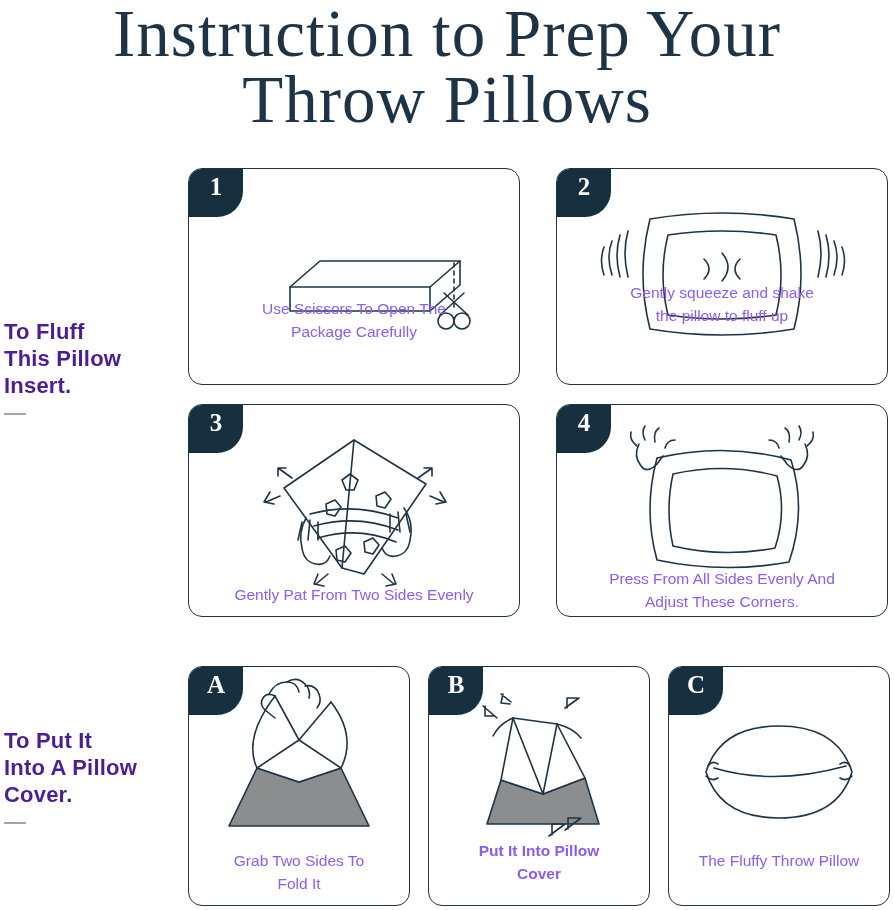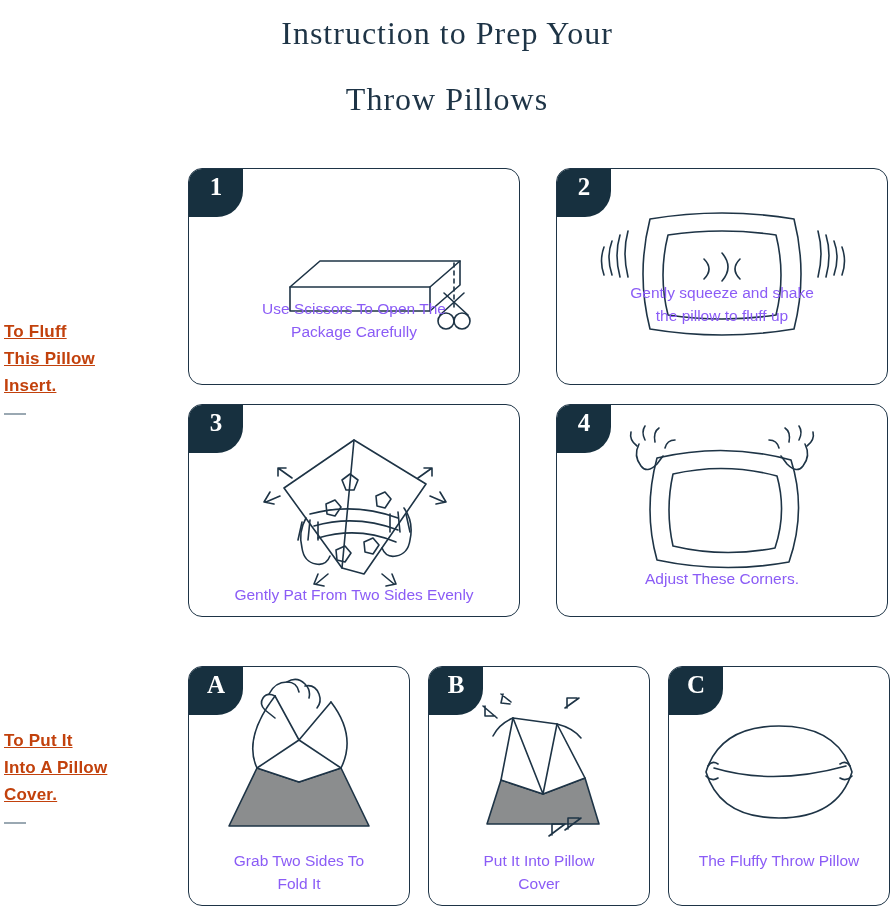--- a/index.html
+++ b/index.html
@@ -10,36 +10,35 @@
     color:#1d3040;
     position:relative;
     overflow:hidden;
   }
   .title{
     position:absolute;
     top:0px;left:0;width:894px;
     text-align:center;
     font-family:"Liberation Serif", serif;
     color:#1e3446;
-    font-size:32px;
+    font-size:67px;
     line-height:66px;
     letter-spacing:1px;
     font-weight:400;
   }
   .title .l1,.title .l2{display:block;}
 
   
   .side-label{
     position:absolute;
-    font-size:17px;
+    font-size:22px;
     font-weight:bold;
-    color:#c2410c;
+    color:#4c1d95;
     line-height:27px;
     letter-spacing:0.2px;
-    text-decoration:underline;
   }
   .side-label .dash{
     display:block;
     margin-top:14px;
     width:22px;height:2px;
     background:#9aa8b2;
   }
 
   
   .card{
@@ -178,20 +177,21 @@
         <path d="M80 36 Q148 20 214 38 Q230 88 212 140 Q146 152 80 138 Q66 88 80 36 Z"></path>
         <path d="M96 52 Q148 40 200 54 Q210 90 198 126 Q146 136 96 124 Q88 88 96 52 Z"></path>
         <path d="M62 22 q-6 12 2 22 q6 8 16 -2 l6 -8"></path>
         <path d="M60 24 q-8 -6 -6 -14 M68 18 q-4 -8 0 -14 M78 20 q-2 -10 4 -14 M88 26 q2 -8 10 -8"></path>
         <path d="M228 22 q6 12 -2 22 q-6 8 -16 -2 l-6 -8"></path>
         <path d="M230 24 q8 -6 6 -14 M222 18 q4 -8 0 -14 M212 20 q2 -10 -4 -14 M202 26 q-2 -8 -10 -8"></path>
       </g>
     </svg>
   </div>
   <div class="caption" style="top:162px;">
+    <div>Press From All Sides Evenly And</div>
     <div>Adjust These Corners.</div>
   </div>
 </div>
 
 <div class="side-label" style="left:4px;top:727px;width:165px;">
   <span>To Put It</span><br>
   <span>Into A Pillow</span><br>
   <span>Cover.</span>
   <span class="dash"></span>
 </div>
@@ -230,21 +230,21 @@
         <path d="M74 34 q-14 6 -20 18"></path>
         <path d="M118 40 q16 4 24 14"></path>
         <path d="M58 34 l-14 -12 M46 22 l0 10 l10 0"></path>
         <path d="M126 24 l14 -10 M138 14 l-10 0 l0 10"></path>
         <path d="M72 18 l-10 -8 M64 10 l-2 9 l9 1"></path>
         <path d="M110 152 l16 -12 M124 140 l-11 0 l0 11"></path>
         <path d="M126 146 l16 -12 M140 134 l-11 0 l0 11"></path>
       </g>
     </svg>
   </div>
-  <div class="caption" style="top:182px;">
+  <div class="caption" style="top:172px;font-weight:bold;">
     <div>Put It Into Pillow</div>
     <div>Cover</div>
   </div>
 </div>
 
 <div class="card" style="left:668px;top:666px;width:222px;height:240px;">
   <div class="badge">C</div>
   <div class="art" style="top:40px;height:130px;">
     <svg width="190" height="120" viewBox="0 0 190 120">
       <g fill="none" stroke="#1e3446" stroke-width="1.6" stroke-linejoin="round" stroke-linecap="round">

